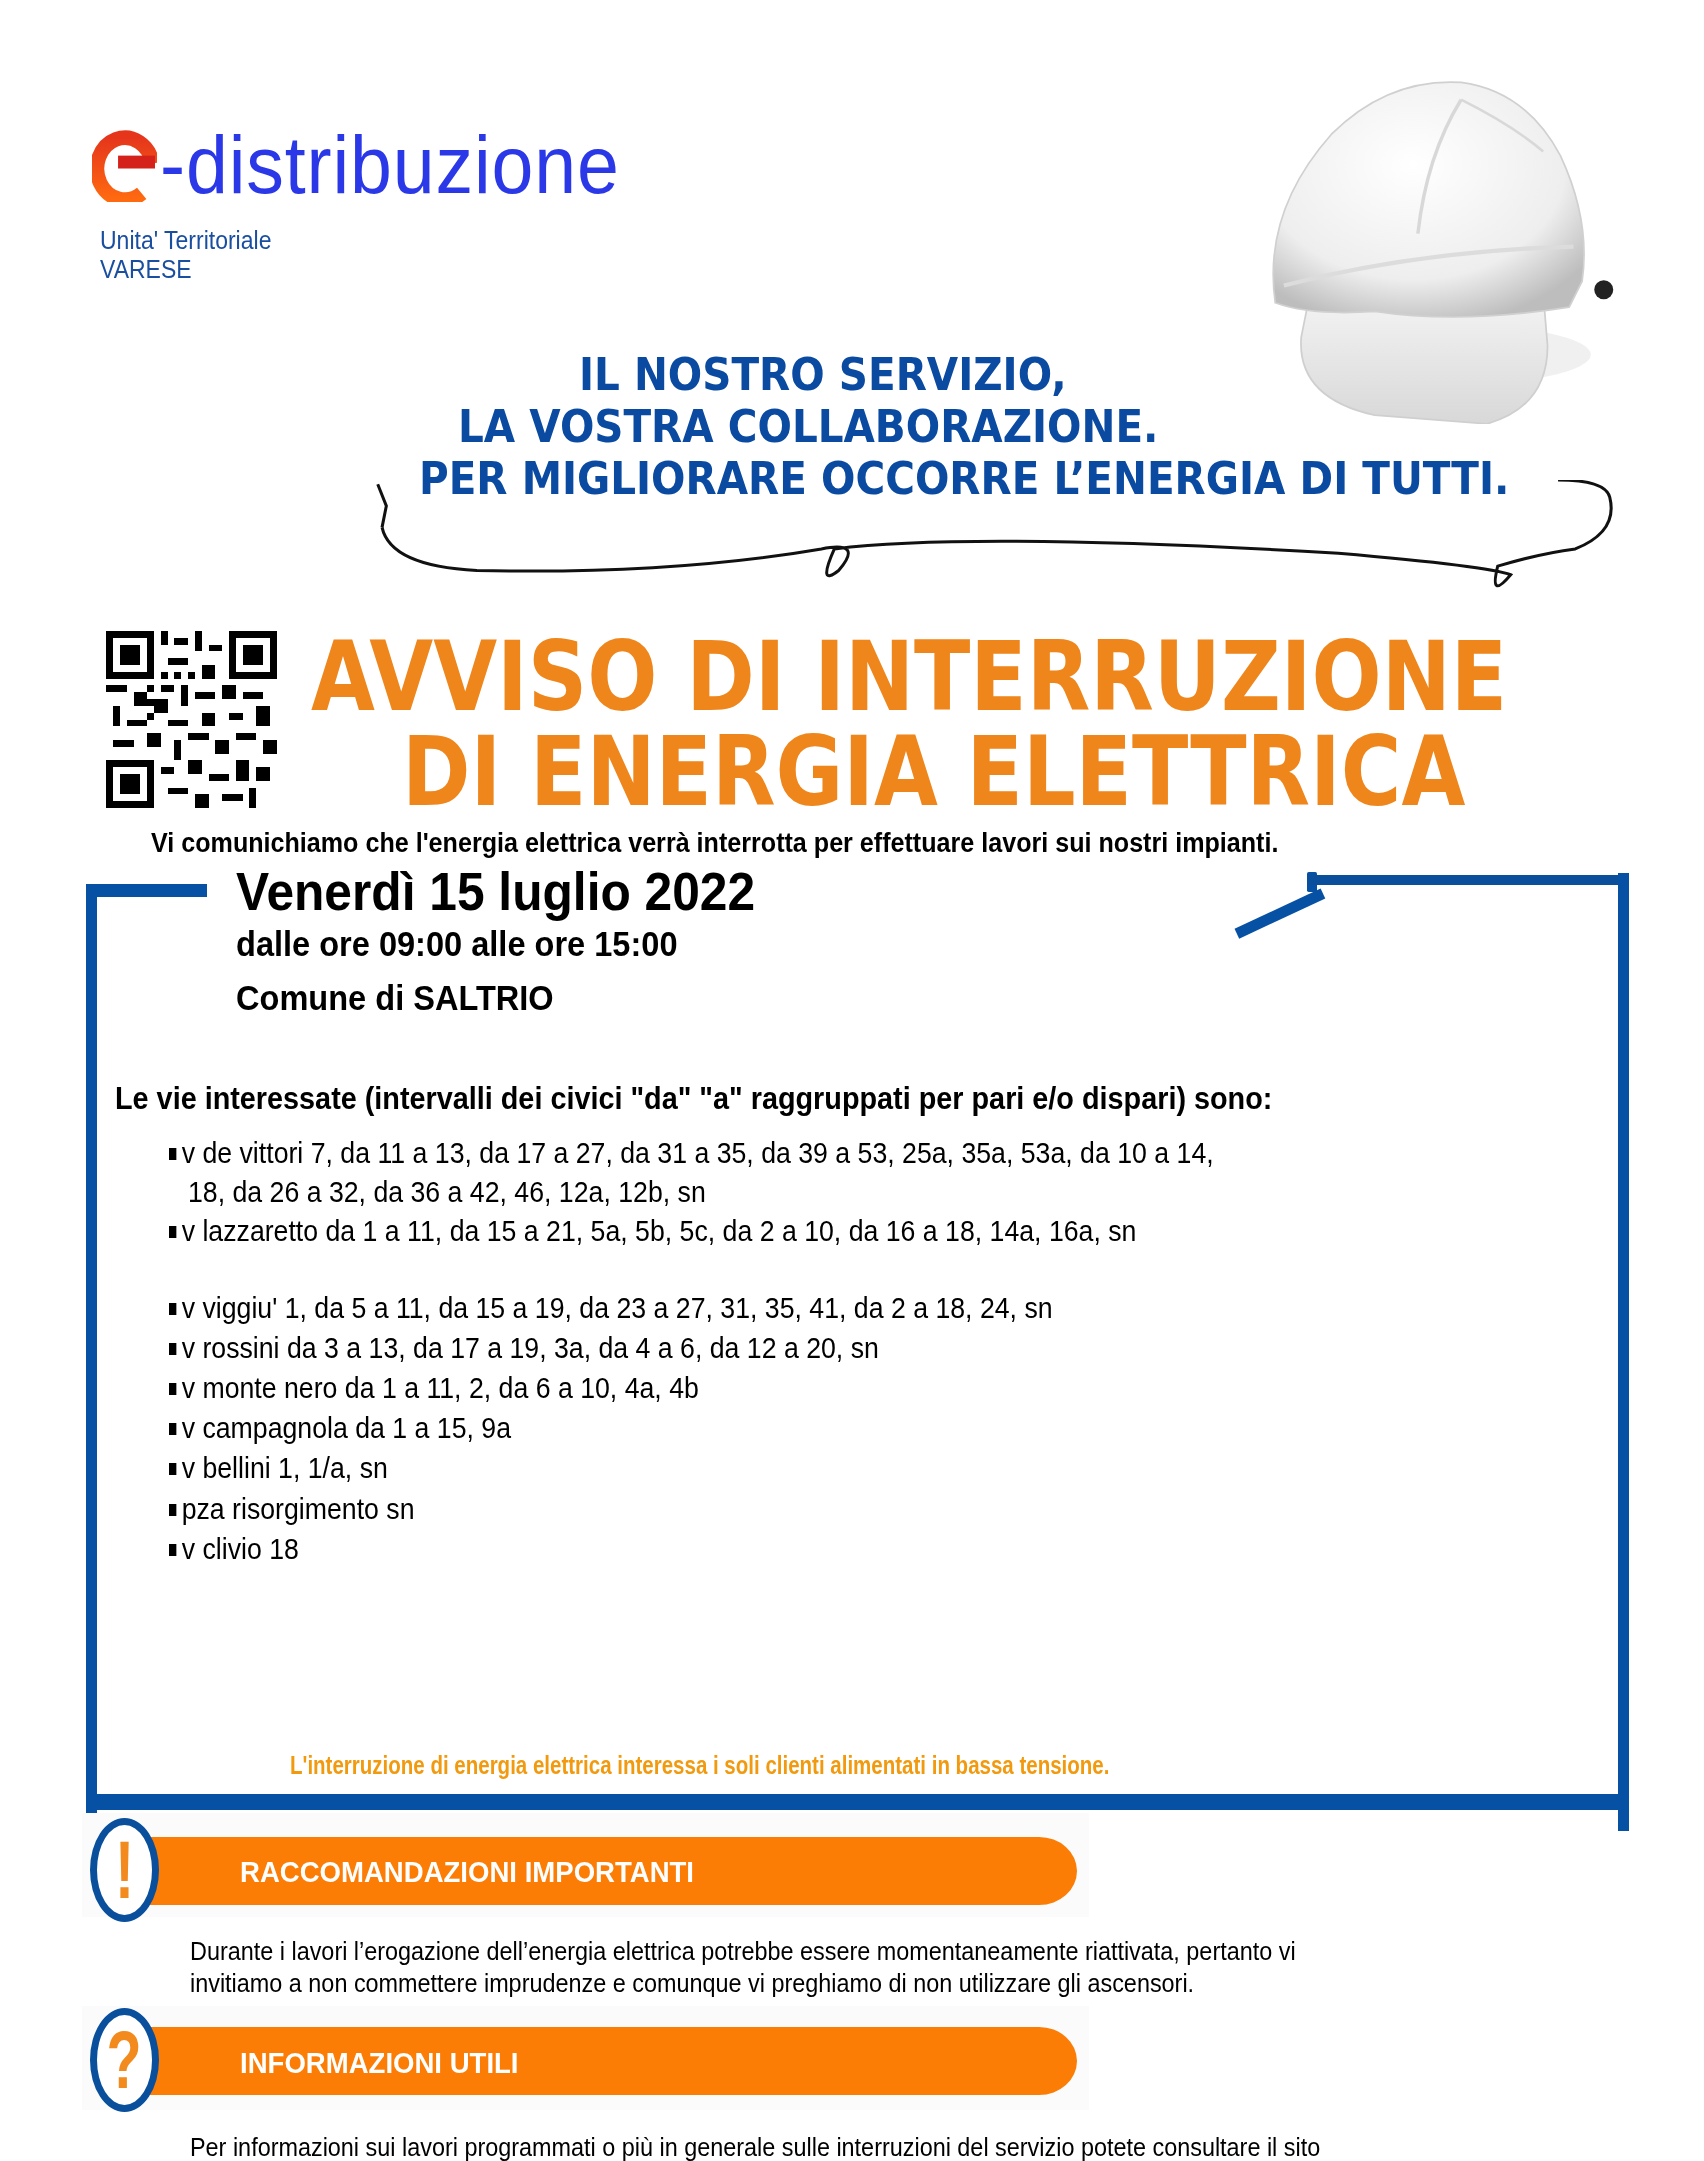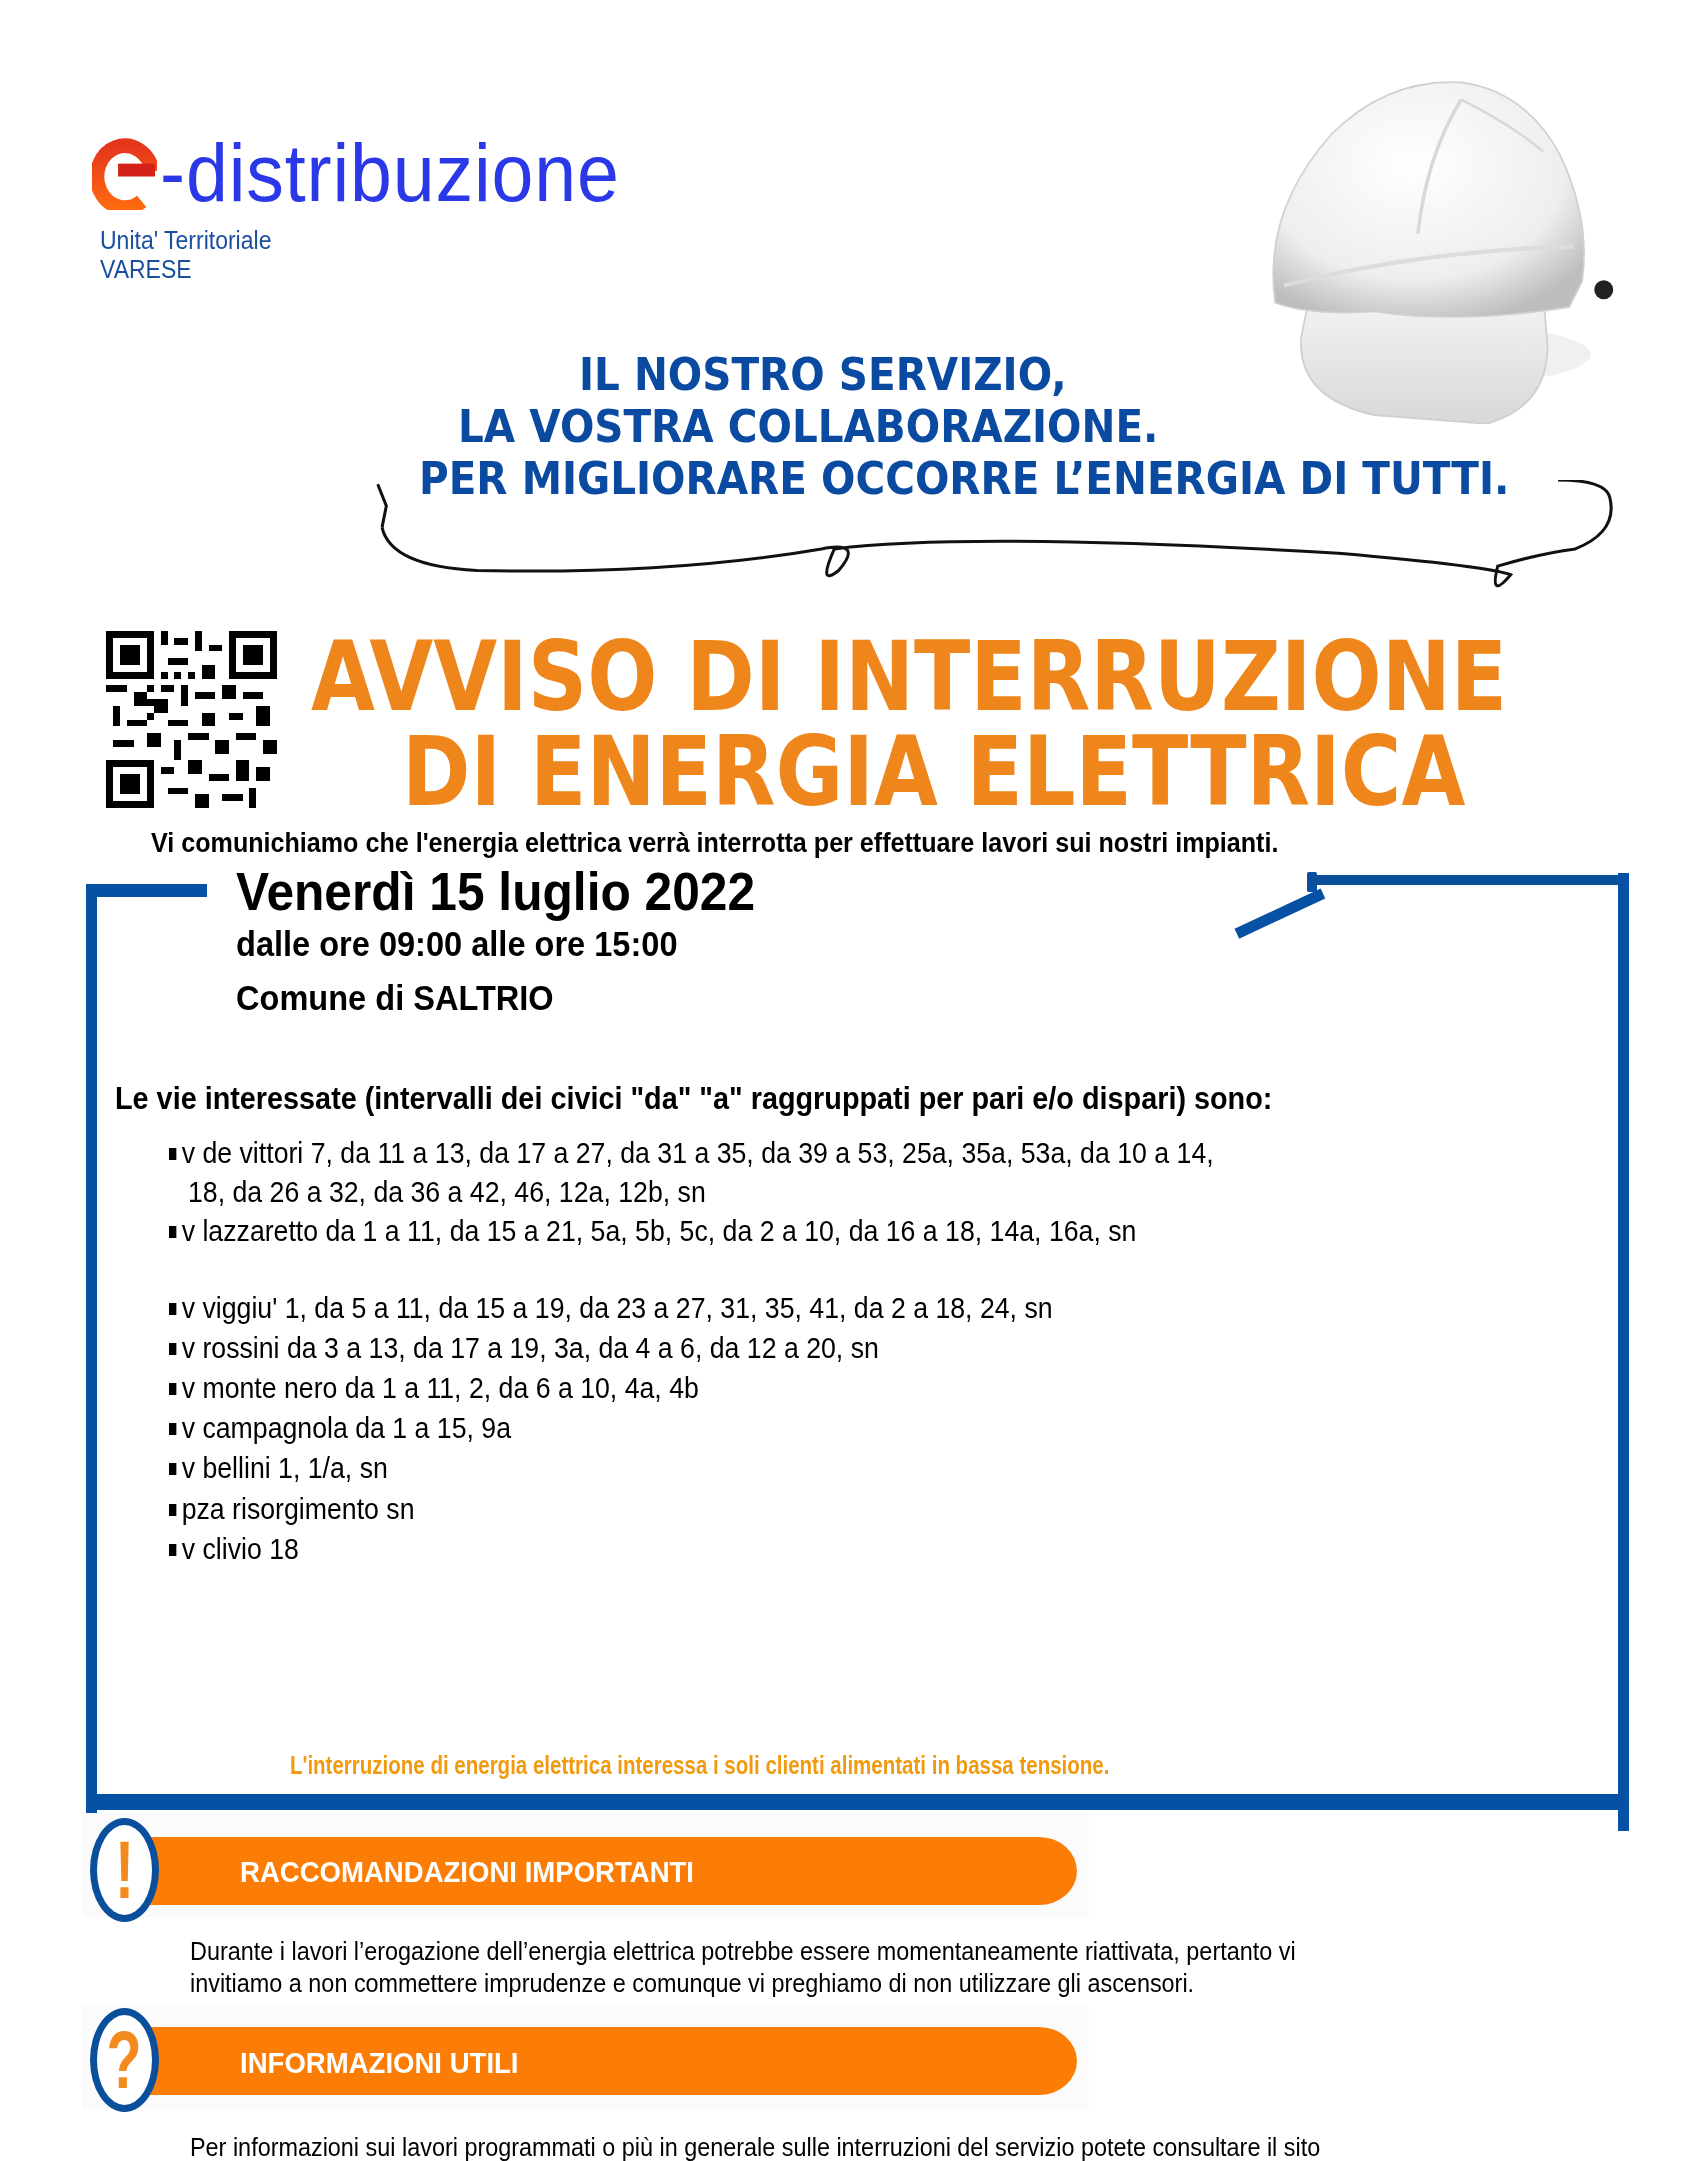--- a/index.html
+++ b/index.html
@@ -1,19 +1,19 @@
 <!DOCTYPE html>
 <html style="font-size:7px"><head>
 <meta charset="utf-8">
 <style>
   html, body { margin:0; padding:0; background:#ffffff; }
   body { width:1704px; height:2412px; position:relative; overflow:hidden; font-family:"Liberation Sans", sans-serif; color:#000; }
   .abs { position:absolute; }
   
-  .logo { left:92px; top:130px; height:86px; display:flex; align-items:center; }
+  .logo { left:92px; top:122px; height:86px; display:flex; align-items:center; }
   .logo-e { width:65px; height:73px; position:relative; }
   .logo-text { font-family:"Liberation Sans", sans-serif; font-size:81px; color:#2b38e8; letter-spacing:0.9px; line-height:1; margin-left:2.6px; transform:scaleX(0.93); transform-origin:left center; }
   .unit-line { left:100px; font-size:25px; color:#1a4fa0; line-height:1; transform:scaleX(0.92); transform-origin:left; }
   
   .helmet { left:1245px; top:26px; width:389px; height:398px; }
   
   .slogan { color:#0a4aa0; font-weight:bold; font-size:45px; line-height:1; white-space:nowrap; transform:scaleX(0.9); transform-origin:left; font-family:"DejaVu Sans", sans-serif; }
   
   .qr { left:106px; top:631px; width:171px; height:177px; }
   

